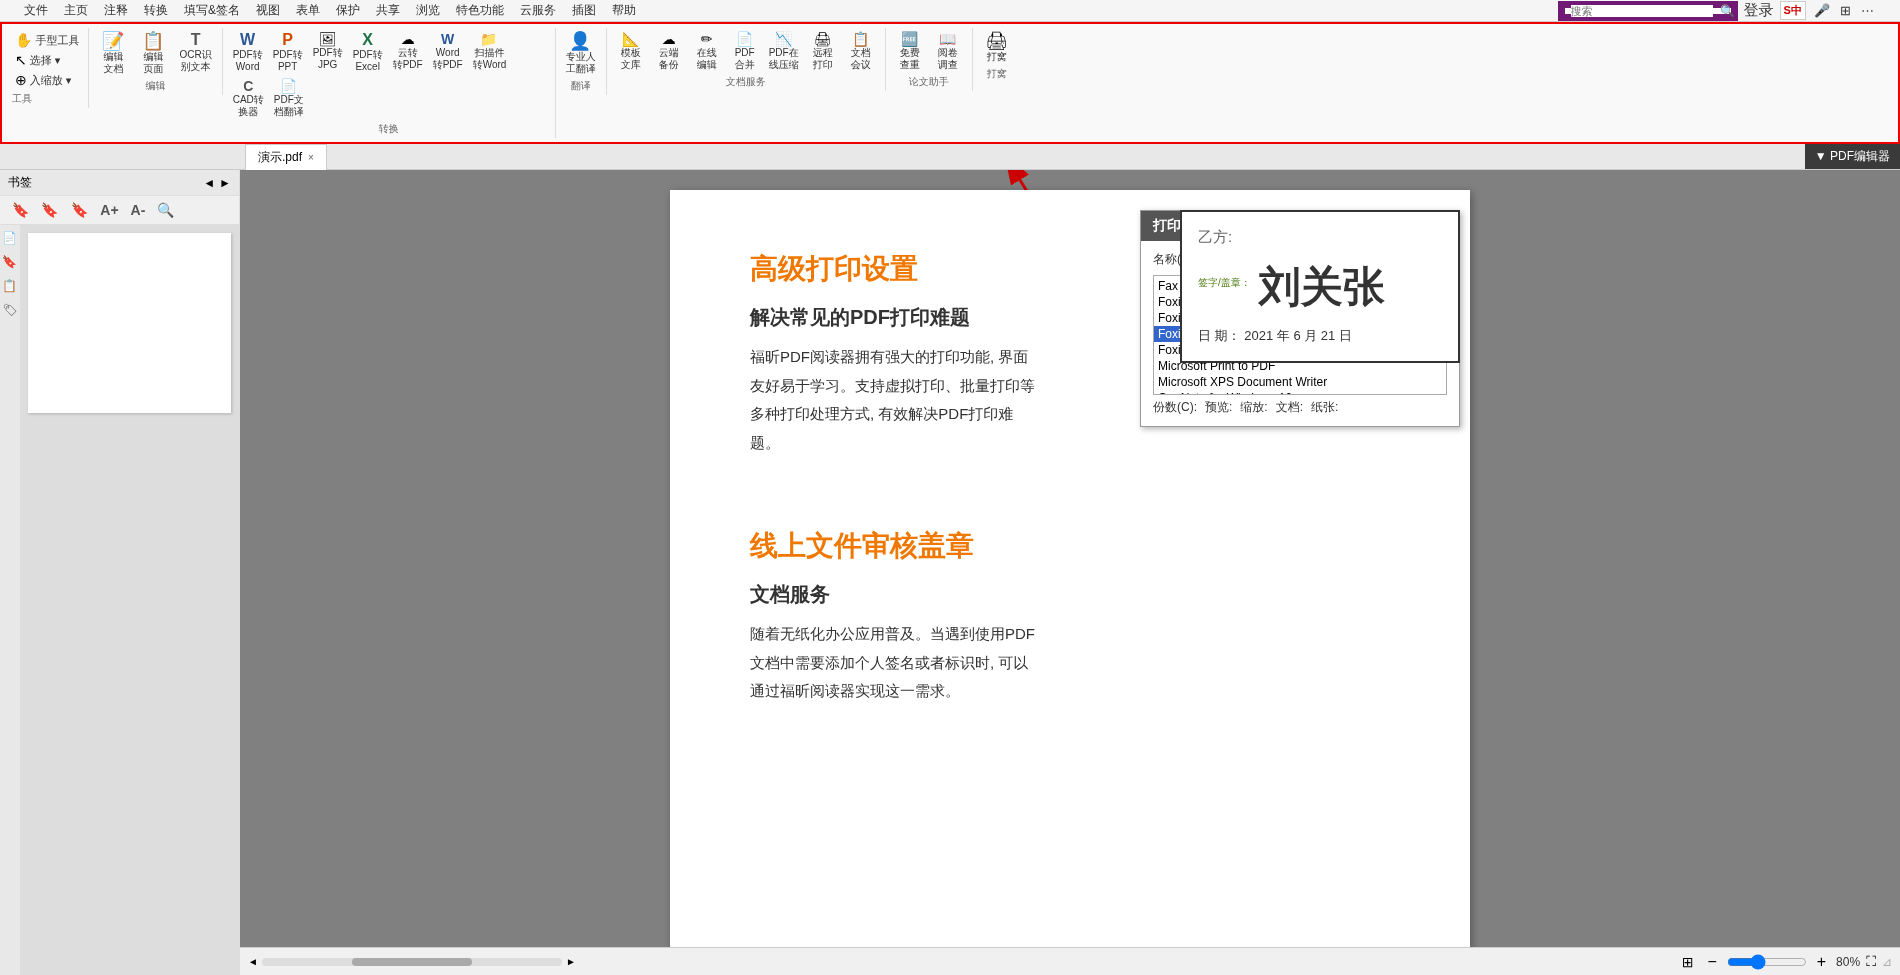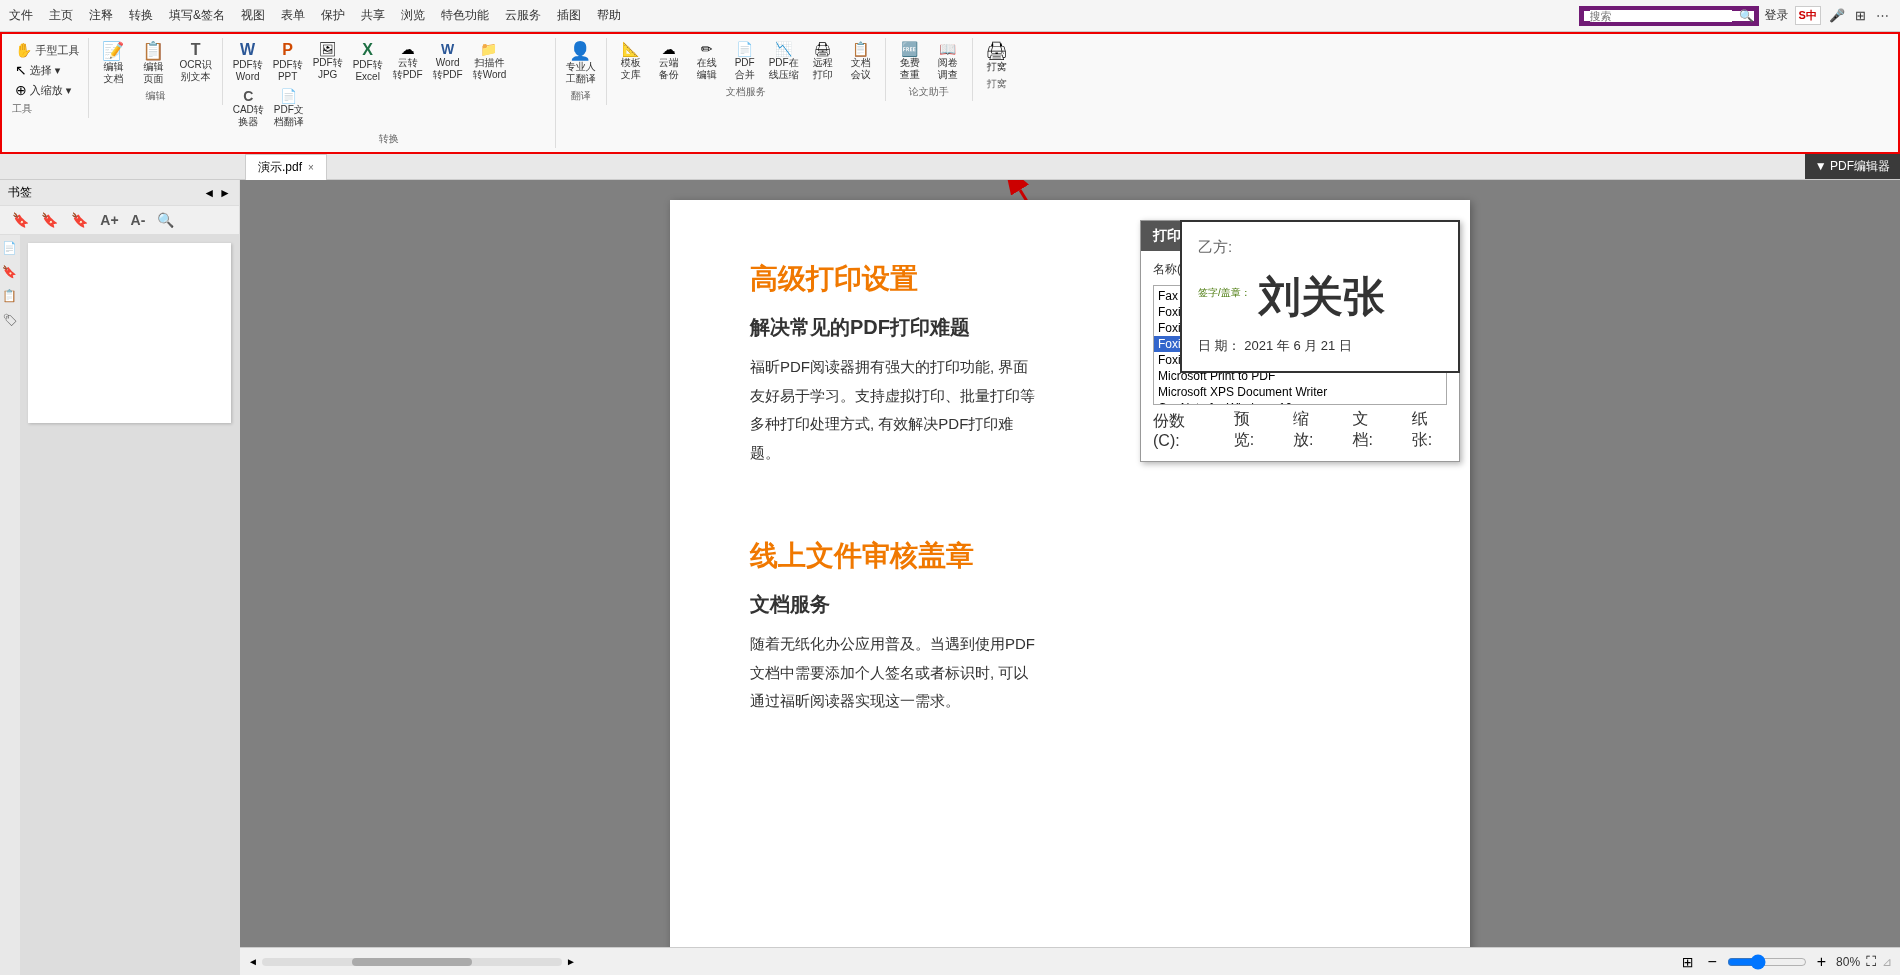--- a/index.html
+++ b/index.html
@@ -4,22 +4,22 @@
   <style>
     * { margin: 0; padding: 0; box-sizing: border-box; }
     body { font-family: 'Microsoft YaHei', SimHei, Arial, sans-serif; background: #f0f0f0; width: 1900px; height: 975px; overflow: hidden; font-size: 12px; }
 
     
     .menu-bar {
       background: #f5f5f5;
       border-bottom: 1px solid #ccc;
       display: flex;
       align-items: center;
-      height: 32px;
-      padding: 0 1px;
+      height: 22px;
+      padding: 0 16px;
     }
     .menu-bar span {
       padding: 2px 8px;
       cursor: pointer;
       font-size: 12px;
       color: #333;
     }
 
     
     .ribbon {
@@ -265,23 +265,23 @@
       padding: 1px 4px;
       cursor: pointer;
     }
     .print-list li.selected {
       background: #3366cc;
       color: white;
     }
 
     .print-row-fields {
       display: flex;
-      gap: 24px;
+      gap: 8px;
       margin-top: 4px;
-      font-size: 16px;
+      font-size: 12px;
       color: #333;
     }
     .print-field {
       display: flex;
       align-items: center;
       gap: 4px;
     }
 
     
     .signature-box {
@@ -316,37 +316,37 @@
       color: #333;
     }
     .fullscreen-btn {
       cursor: pointer;
       font-size: 14px;
     }
 
     .search-bar {
       display: flex;
       align-items: center;
-      border: 5px solid #701a75;
+      border: 7px solid #701a75;
       background: white;
       padding: 1px 6px;
       height: 20px;
       width: 180px;
     }
     .search-input {
       border: none;
       outline: none;
       font-size: 11px;
       width: 150px;
     }
     .login-btn {
       background: none;
       border: none;
       cursor: pointer;
-      font-size: 12px;
+      font-size: 15px;
       color: #333;
     }
 
     .section-wrapper {
       display: flex;
       gap: 30px;
       margin-bottom: 40px;
       align-items: flex-start;
     }
     .section-text { flex: 1; }

